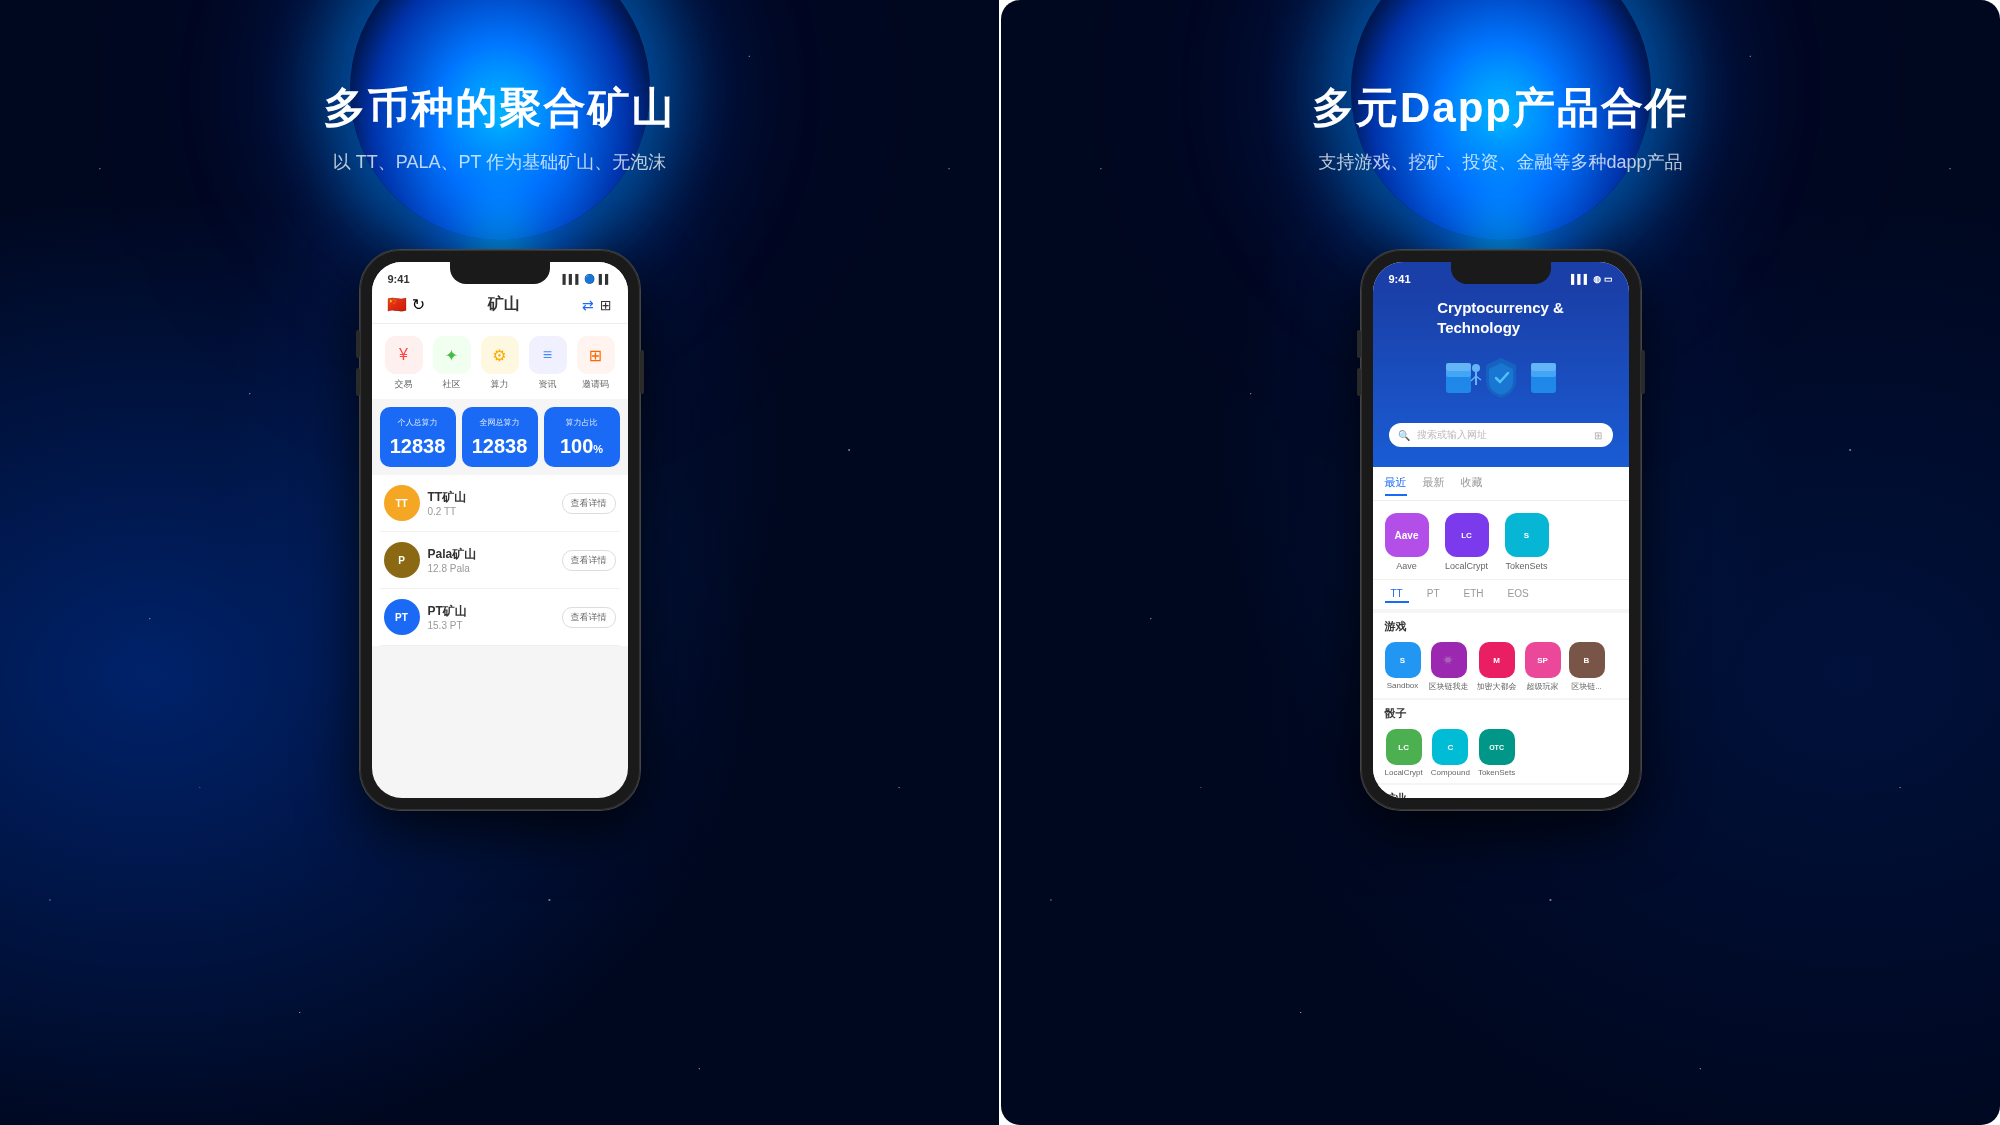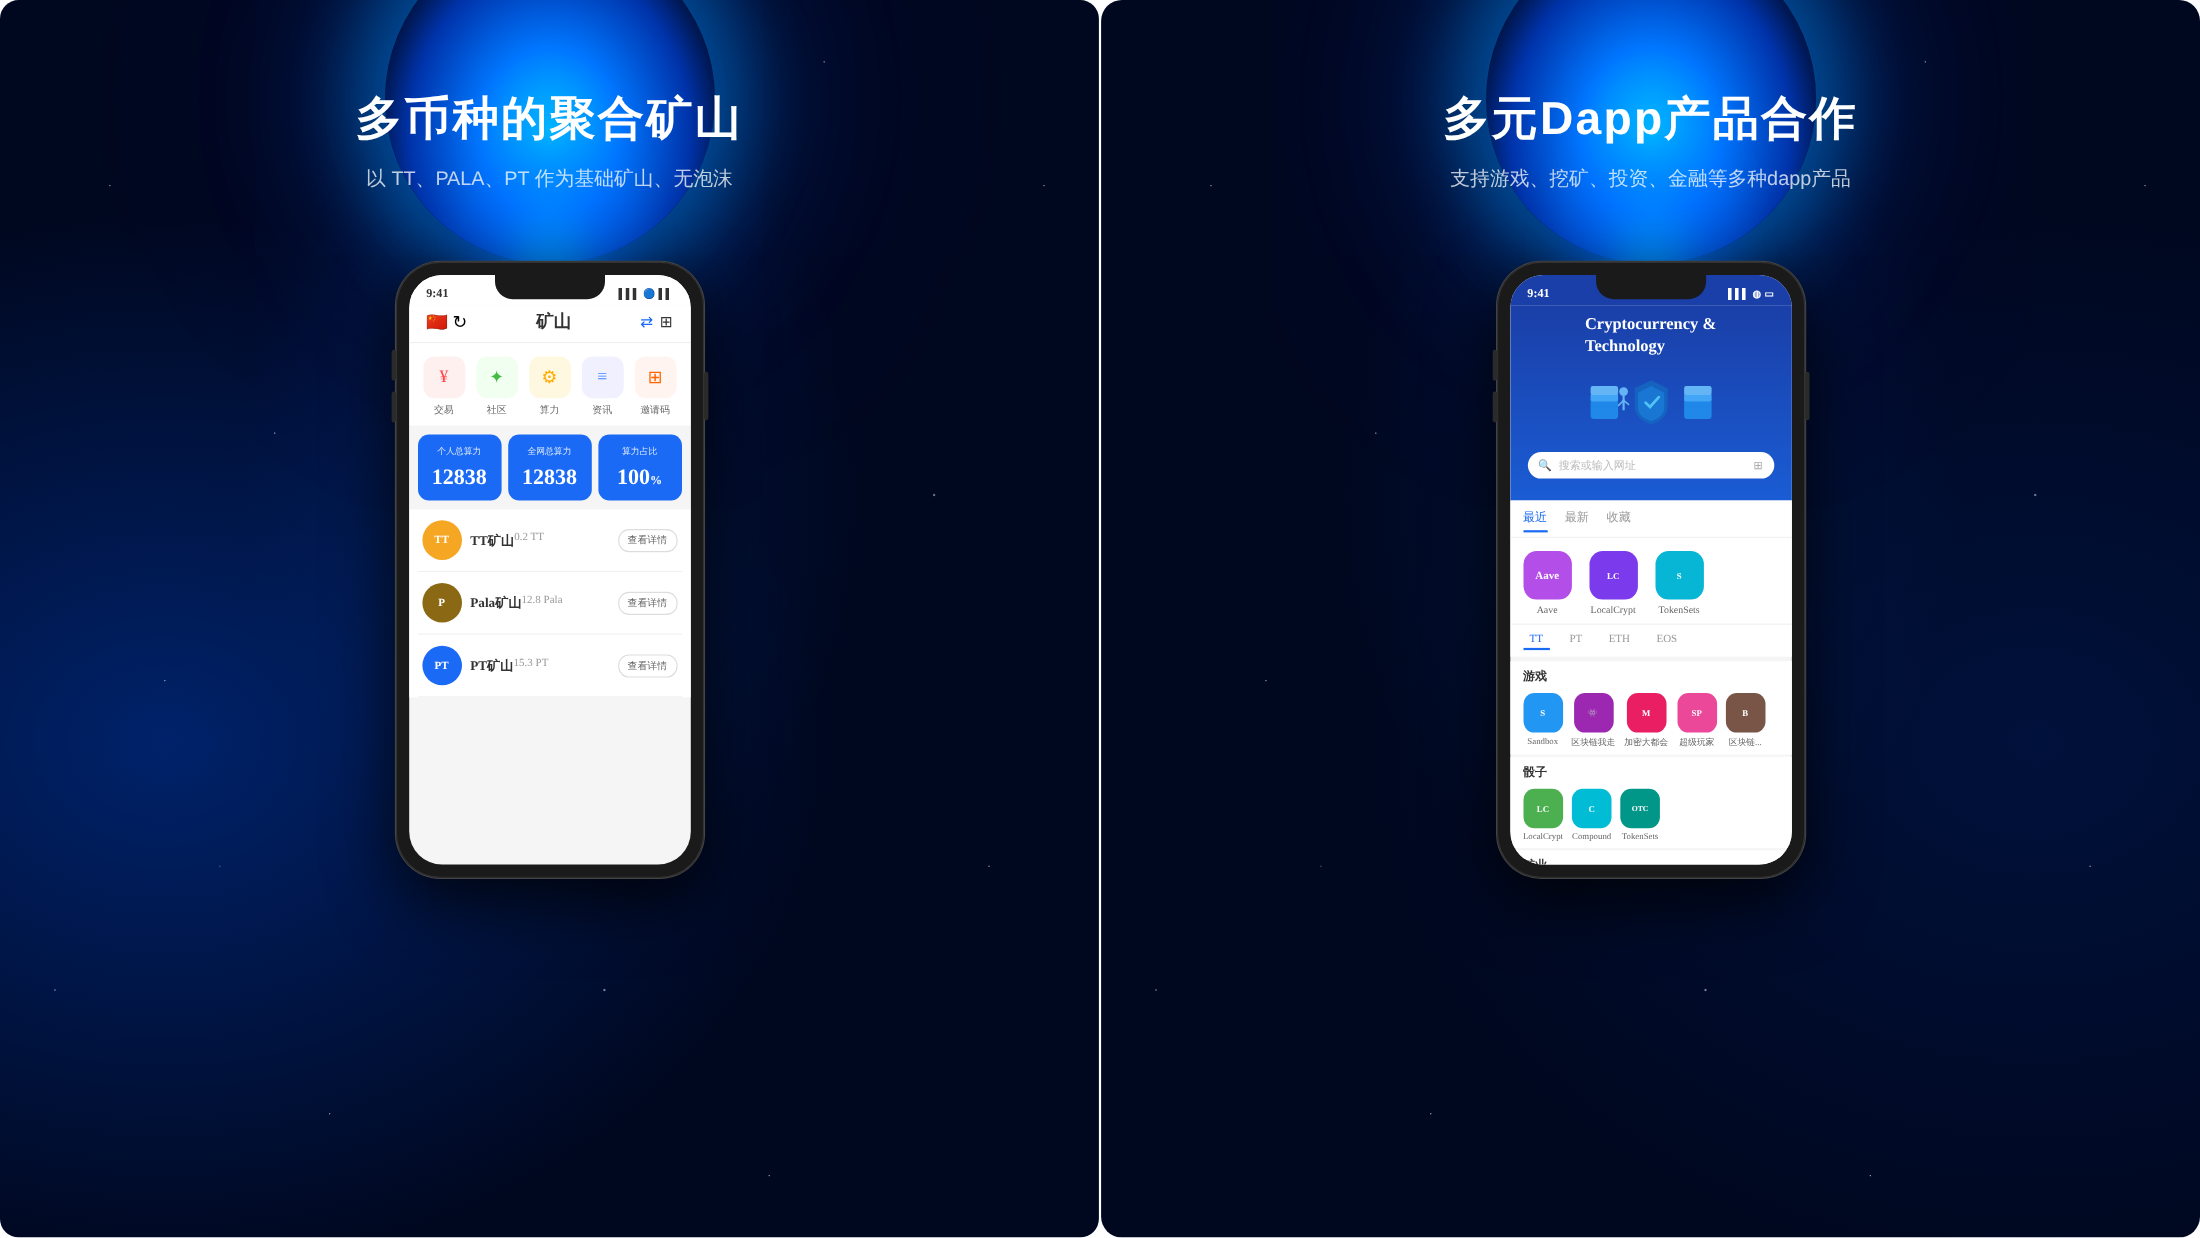--- a/index.html
+++ b/index.html
@@ -12,21 +12,20 @@
     }
 
     .panel {
       flex: 1;
       position: relative;
       overflow: hidden;
     }
 
     .panel-left {
       background: #000820;
-      border-radius: 17px;
     }
 
     .panel-right {
       background: #000820;
       border-radius: 19px;
     }
 
     
     .panel::before {
       content: '';
@@ -123,22 +122,21 @@
     .panel-subtitle {
       font-size: 18px;
       color: rgba(255, 255, 255, 0.75);
       text-align: center;
       margin-bottom: 40px;
     }
 
     
     .phone-container {
       position: relative;
-      margin-top: 24px;
-      font-family: Liberation Serif, serif;
+      margin-top: 36px;
     }
 
     .phone-frame {
       width: 280px;
       height: 560px;
       background: #1a1a1a;
       border-radius: 40px;
       padding: 12px;
       box-shadow:
         0 0 0 1px #444,
@@ -299,20 +297,21 @@
       height: 36px;
       border-radius: 50%;
       display: flex;
       align-items: center;
       justify-content: center;
       font-size: 14px;
     }
 
     .mining-coin-info {
       display: flex;
+      flex-direction: column;
     }
 
     .mining-coin-name {
       font-size: 12px;
       font-weight: 600;
       color: #333;
     }
 
     .mining-coin-amount {
       font-size: 10px;

